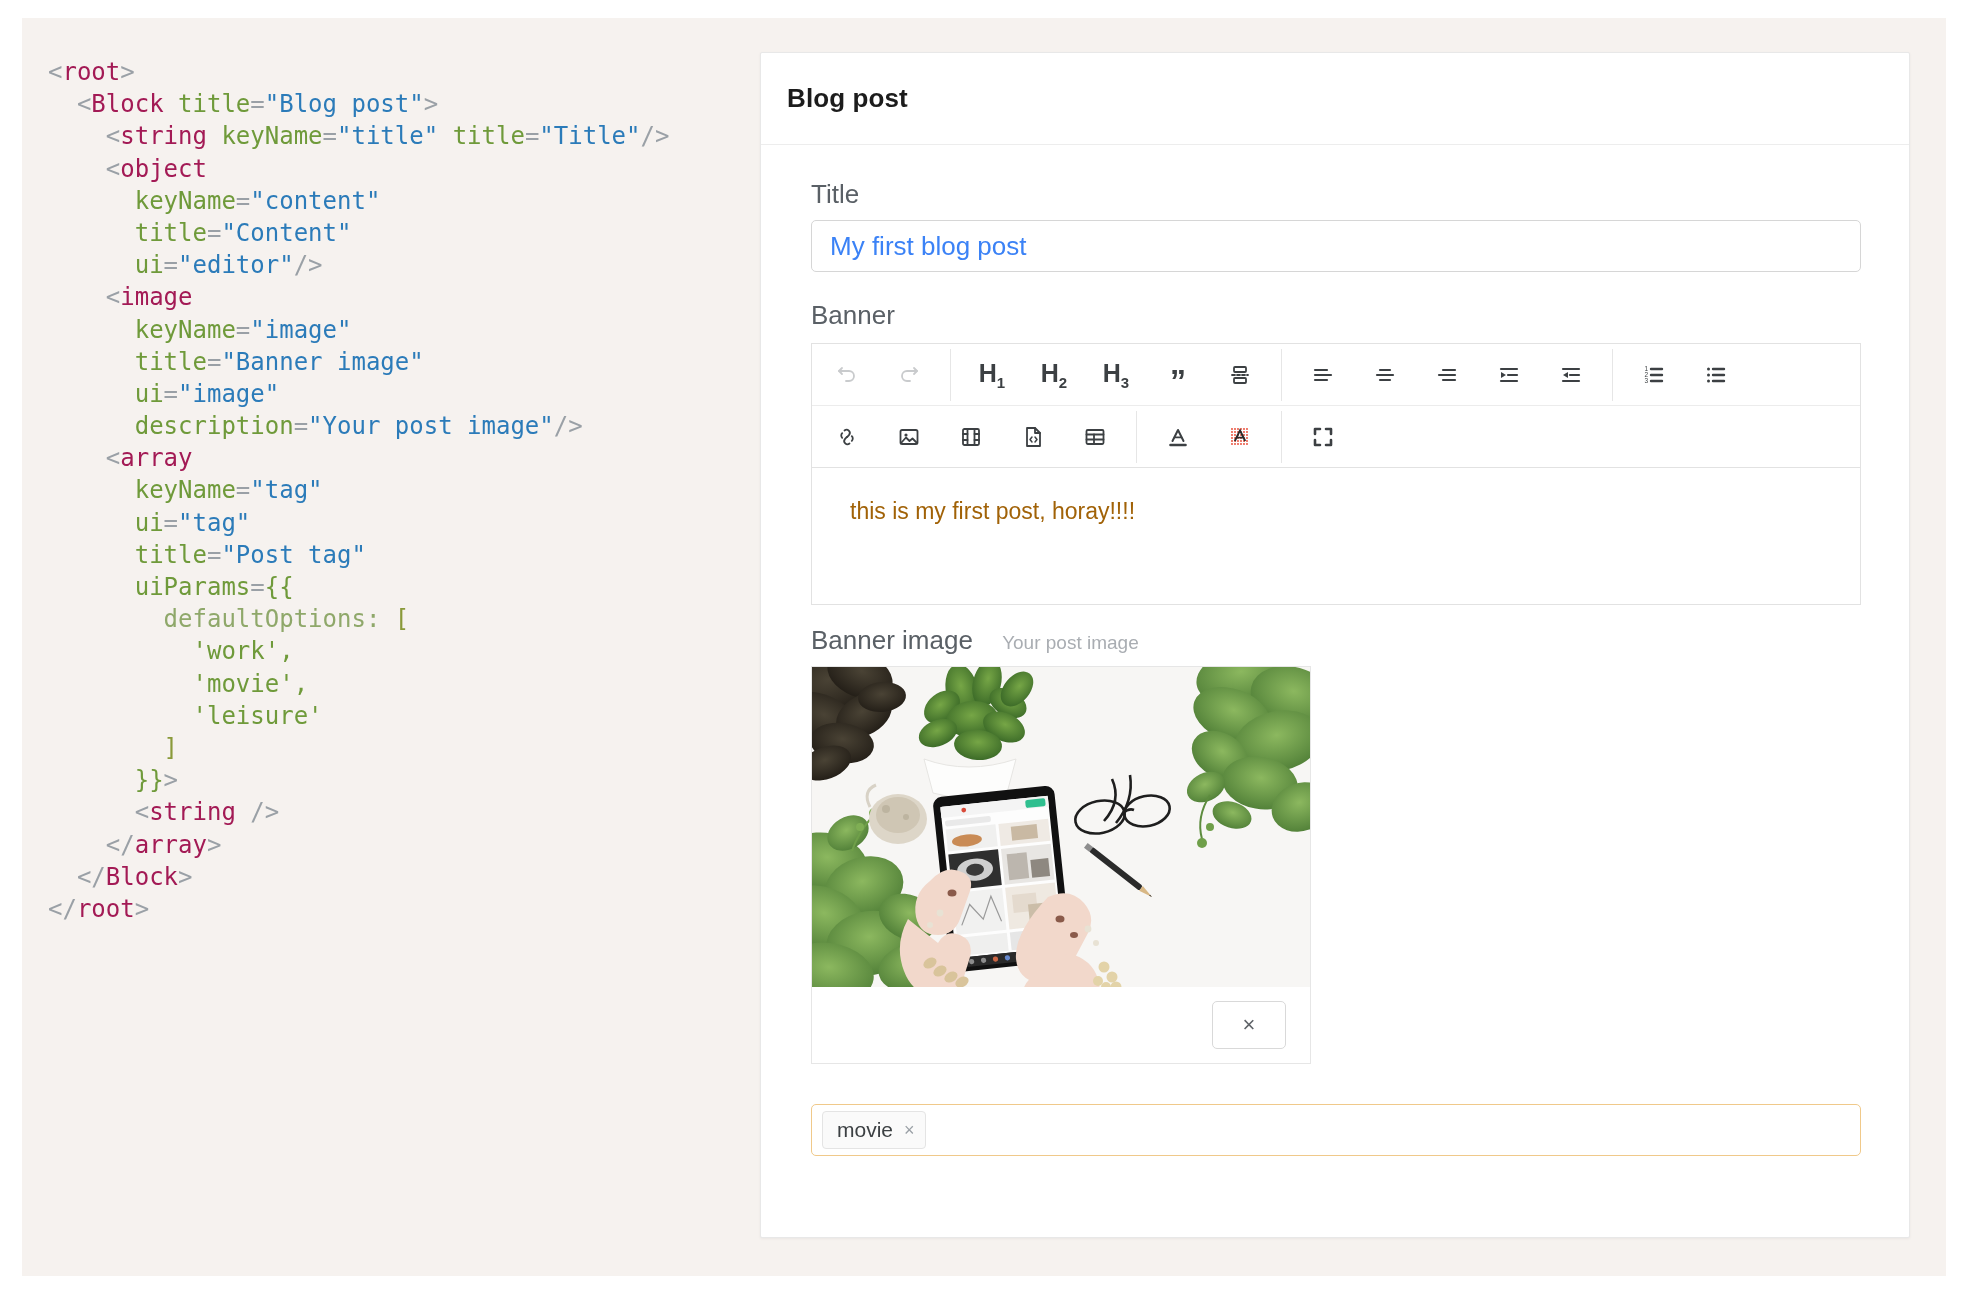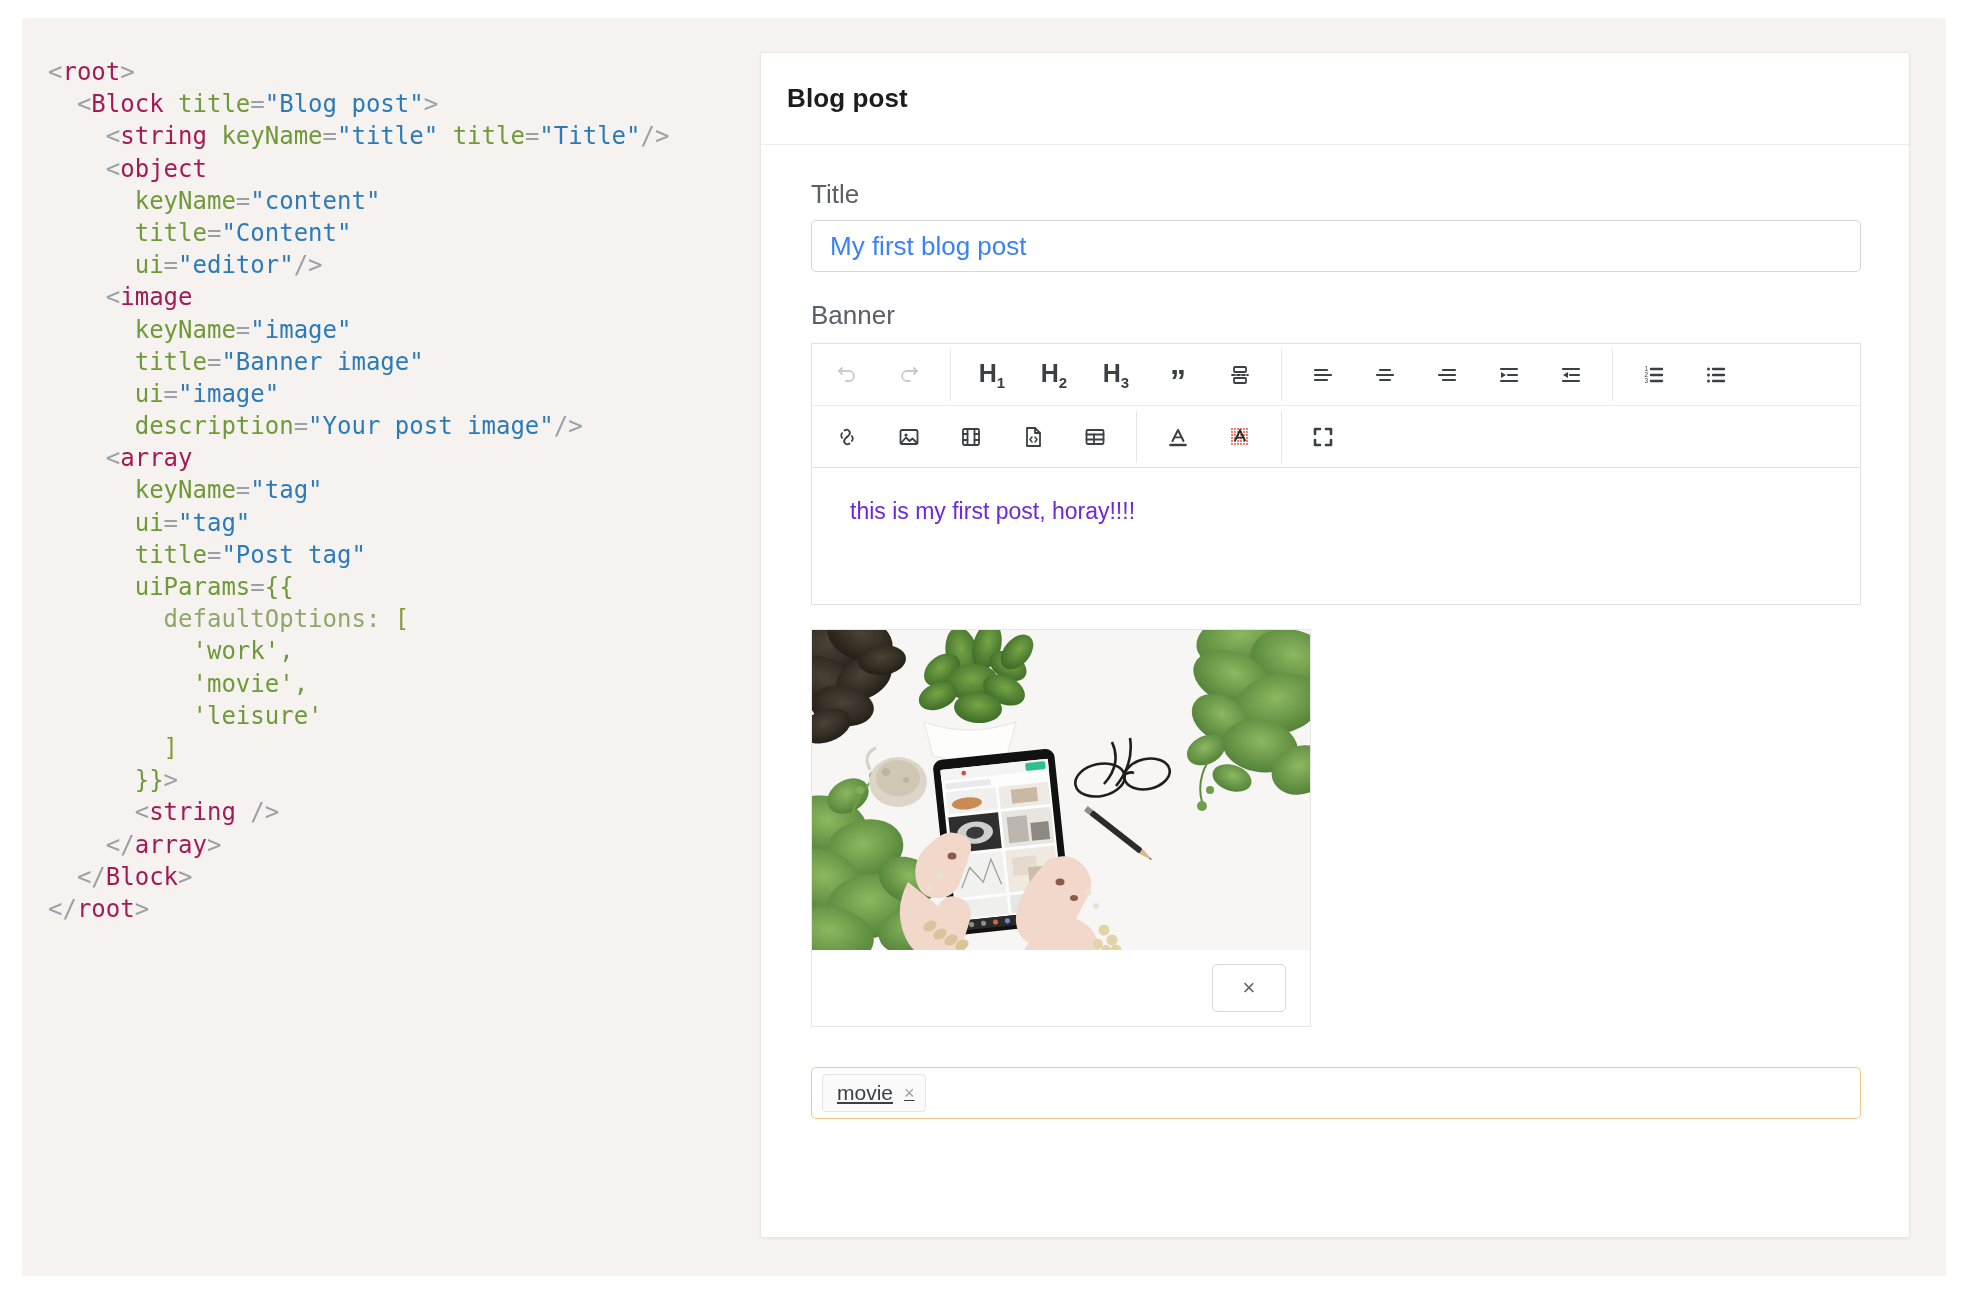--- a/index.html
+++ b/index.html
@@ -104,21 +104,21 @@
   .tb-btn.dim { color: #c9cbcd; }
   .tb-sep {
     width: 1px; height: 52px; background: #e6e6e6;
     margin: 0 10px;
   }
   .tb-h { font-size: 25px; font-weight: bold; font-family: "Liberation Sans", sans-serif; }
   .tb-h sub { font-size: 15px; font-weight: bold; }
   .tb-quote { font-size: 32px; font-weight: bold; line-height: 0; position: relative; top: 6px; }
   .editor-body {
     height: 136px; padding: 30px 38px;
-    font-size: 23px; color: #6d28d9;
+    font-size: 23px; color: #a16207;
   }
 
   
   .img-box {
     width: 500px;
     border: 1px solid #e6e6e6;
     background: #fff;
     margin-top: 4px;
   }
   .img-thumb {
@@ -147,21 +147,21 @@
     display: flex; align-items: center;
     padding: 0 10px;
     margin-top: 4px;
   }
   .tag-chip {
     height: 38px;
     display: flex; align-items: center;
     border: 1px solid #e4e4e4; border-radius: 4px;
     background: #fafafa;
     padding: 0 10px 0 14px;
-    font-size: 21px; color: #3c4043; text-decoration: underline;
+    font-size: 21px; color: #3c4043;
   }
   .tag-chip .x {
     margin-left: 11px; color: #9aa0a6; font-size: 18px; cursor: pointer;
   }
 
   .sp-18 { height: 18px; }
   .sp-26 { height: 26px; }
   .sp-34 { height: 34px; }
 </style>
 </head>
@@ -360,20 +360,24 @@
 
           <div class="editor-body">
             <span>this is my first post, horay!!!!</span>
           </div>
         </div>
       </div>
 
       <div class="sp-18"></div>
 
       <div class="field">
+        <label class="field-label">
+          <span>Banner image</span>
+          <span class="desc">Your post image</span>
+        </label>
         <div class="img-box">
           <div class="img-thumb">
             
             <svg viewBox="0 0 498 320" width="498" height="320">
               <defs>
                 <radialGradient id="gLeaf" cx="50%" cy="40%" r="60%">
                   <stop offset="0%" stop-color="#76a646"></stop>
                   <stop offset="100%" stop-color="#3c6b28"></stop>
                 </radialGradient>
                 <radialGradient id="gDark" cx="50%" cy="40%" r="60%">

